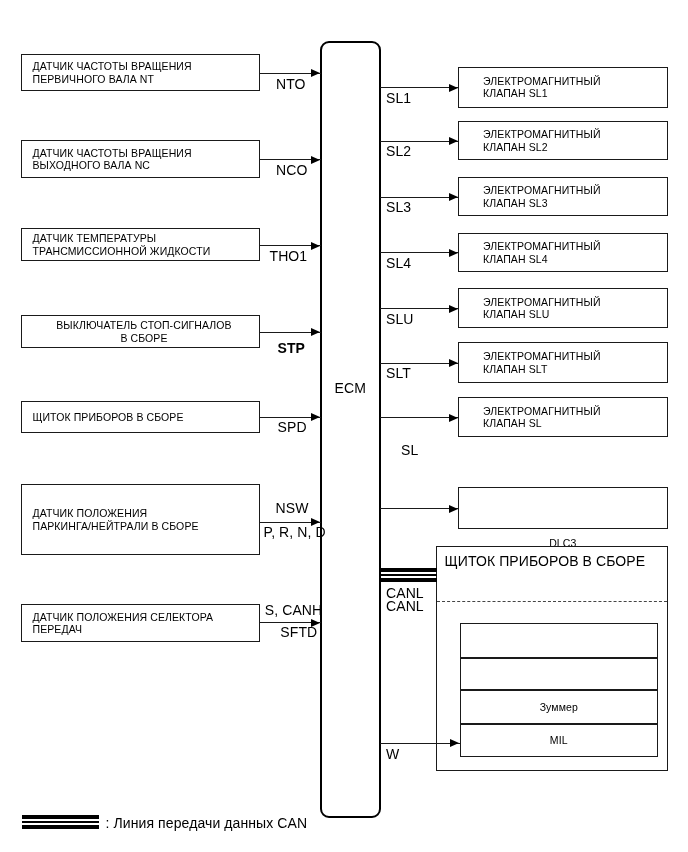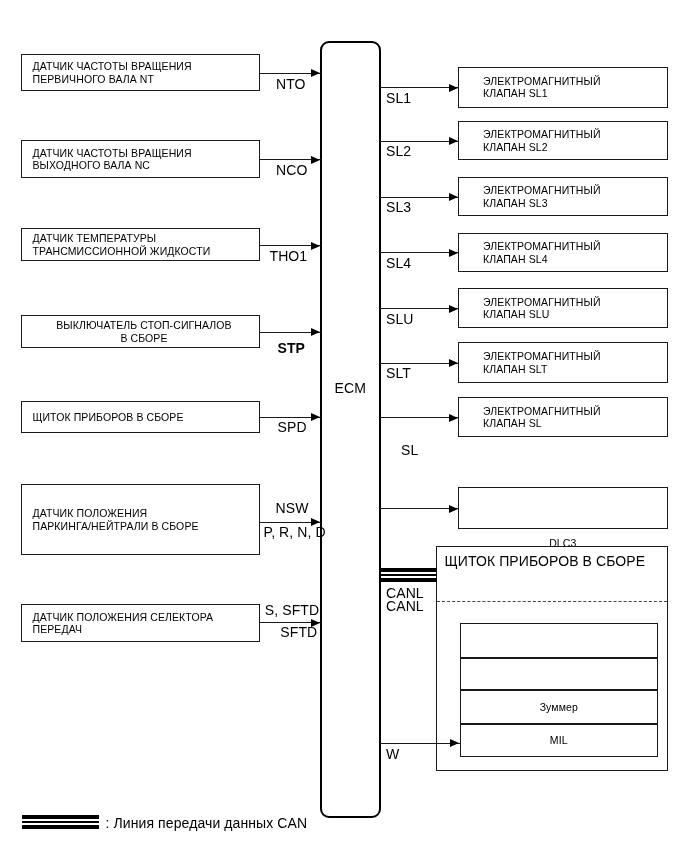--- a/index.html
+++ b/index.html
@@ -64,21 +64,21 @@
 ПАРКИНГА/НЕЙТРАЛИ В СБОРЕ</div>
 <div class="hline" style="left:259.5px;top:521.6px;width:61.5px;"></div>
 <div class="arrow" style="left:310.5px;top:518.1px;"></div>
 <div class="lbl" style="left:275.5px;top:501.5px;">NSW</div>
 <div class="lbl" style="left:263.5px;top:526.3px;">P, R, N, D</div>
 <div class="box" style="left:21.0px;top:603.5px;width:239.0px;height:38.5px;"></div>
 <div class="btxt" style="left:32.5px;top:610.5500000000001px;width:223.0px;">ДАТЧИК ПОЛОЖЕНИЯ СЕЛЕКТОРА
 ПЕРЕДАЧ</div>
 <div class="hline" style="left:259.5px;top:622.3px;width:61.5px;"></div>
 <div class="arrow" style="left:310.5px;top:618.8px;"></div>
-<div class="lbl" style="left:264.8px;top:603.9px;">S, SFTD</div>
+<div class="lbl" style="left:264.8px;top:603.9px;">S, CANH</div>
 <div class="lbl" style="left:280.3px;top:626.2px;">SFTD</div>
 <div class="box" style="left:458.0px;top:67.0px;width:209.5px;height:40.5px;"></div>
 <div class="btxt" style="left:483.0px;top:75.05px;width:179.5px;">ЭЛЕКТРОМАГНИТНЫЙ
 КЛАПАН SL1</div>
 <div class="hline" style="left:379.5px;top:87.4px;width:79.0px;"></div>
 <div class="arrow" style="left:448.5px;top:83.9px;"></div>
 <div class="lbl" style="left:386.0px;top:92.0px;">SL1</div>
 <div class="box" style="left:458.0px;top:121.3px;width:209.5px;height:38.5px;"></div>
 <div class="btxt" style="left:483.0px;top:128.35px;width:179.5px;">ЭЛЕКТРОМАГНИТНЫЙ
 КЛАПАН SL2</div>

